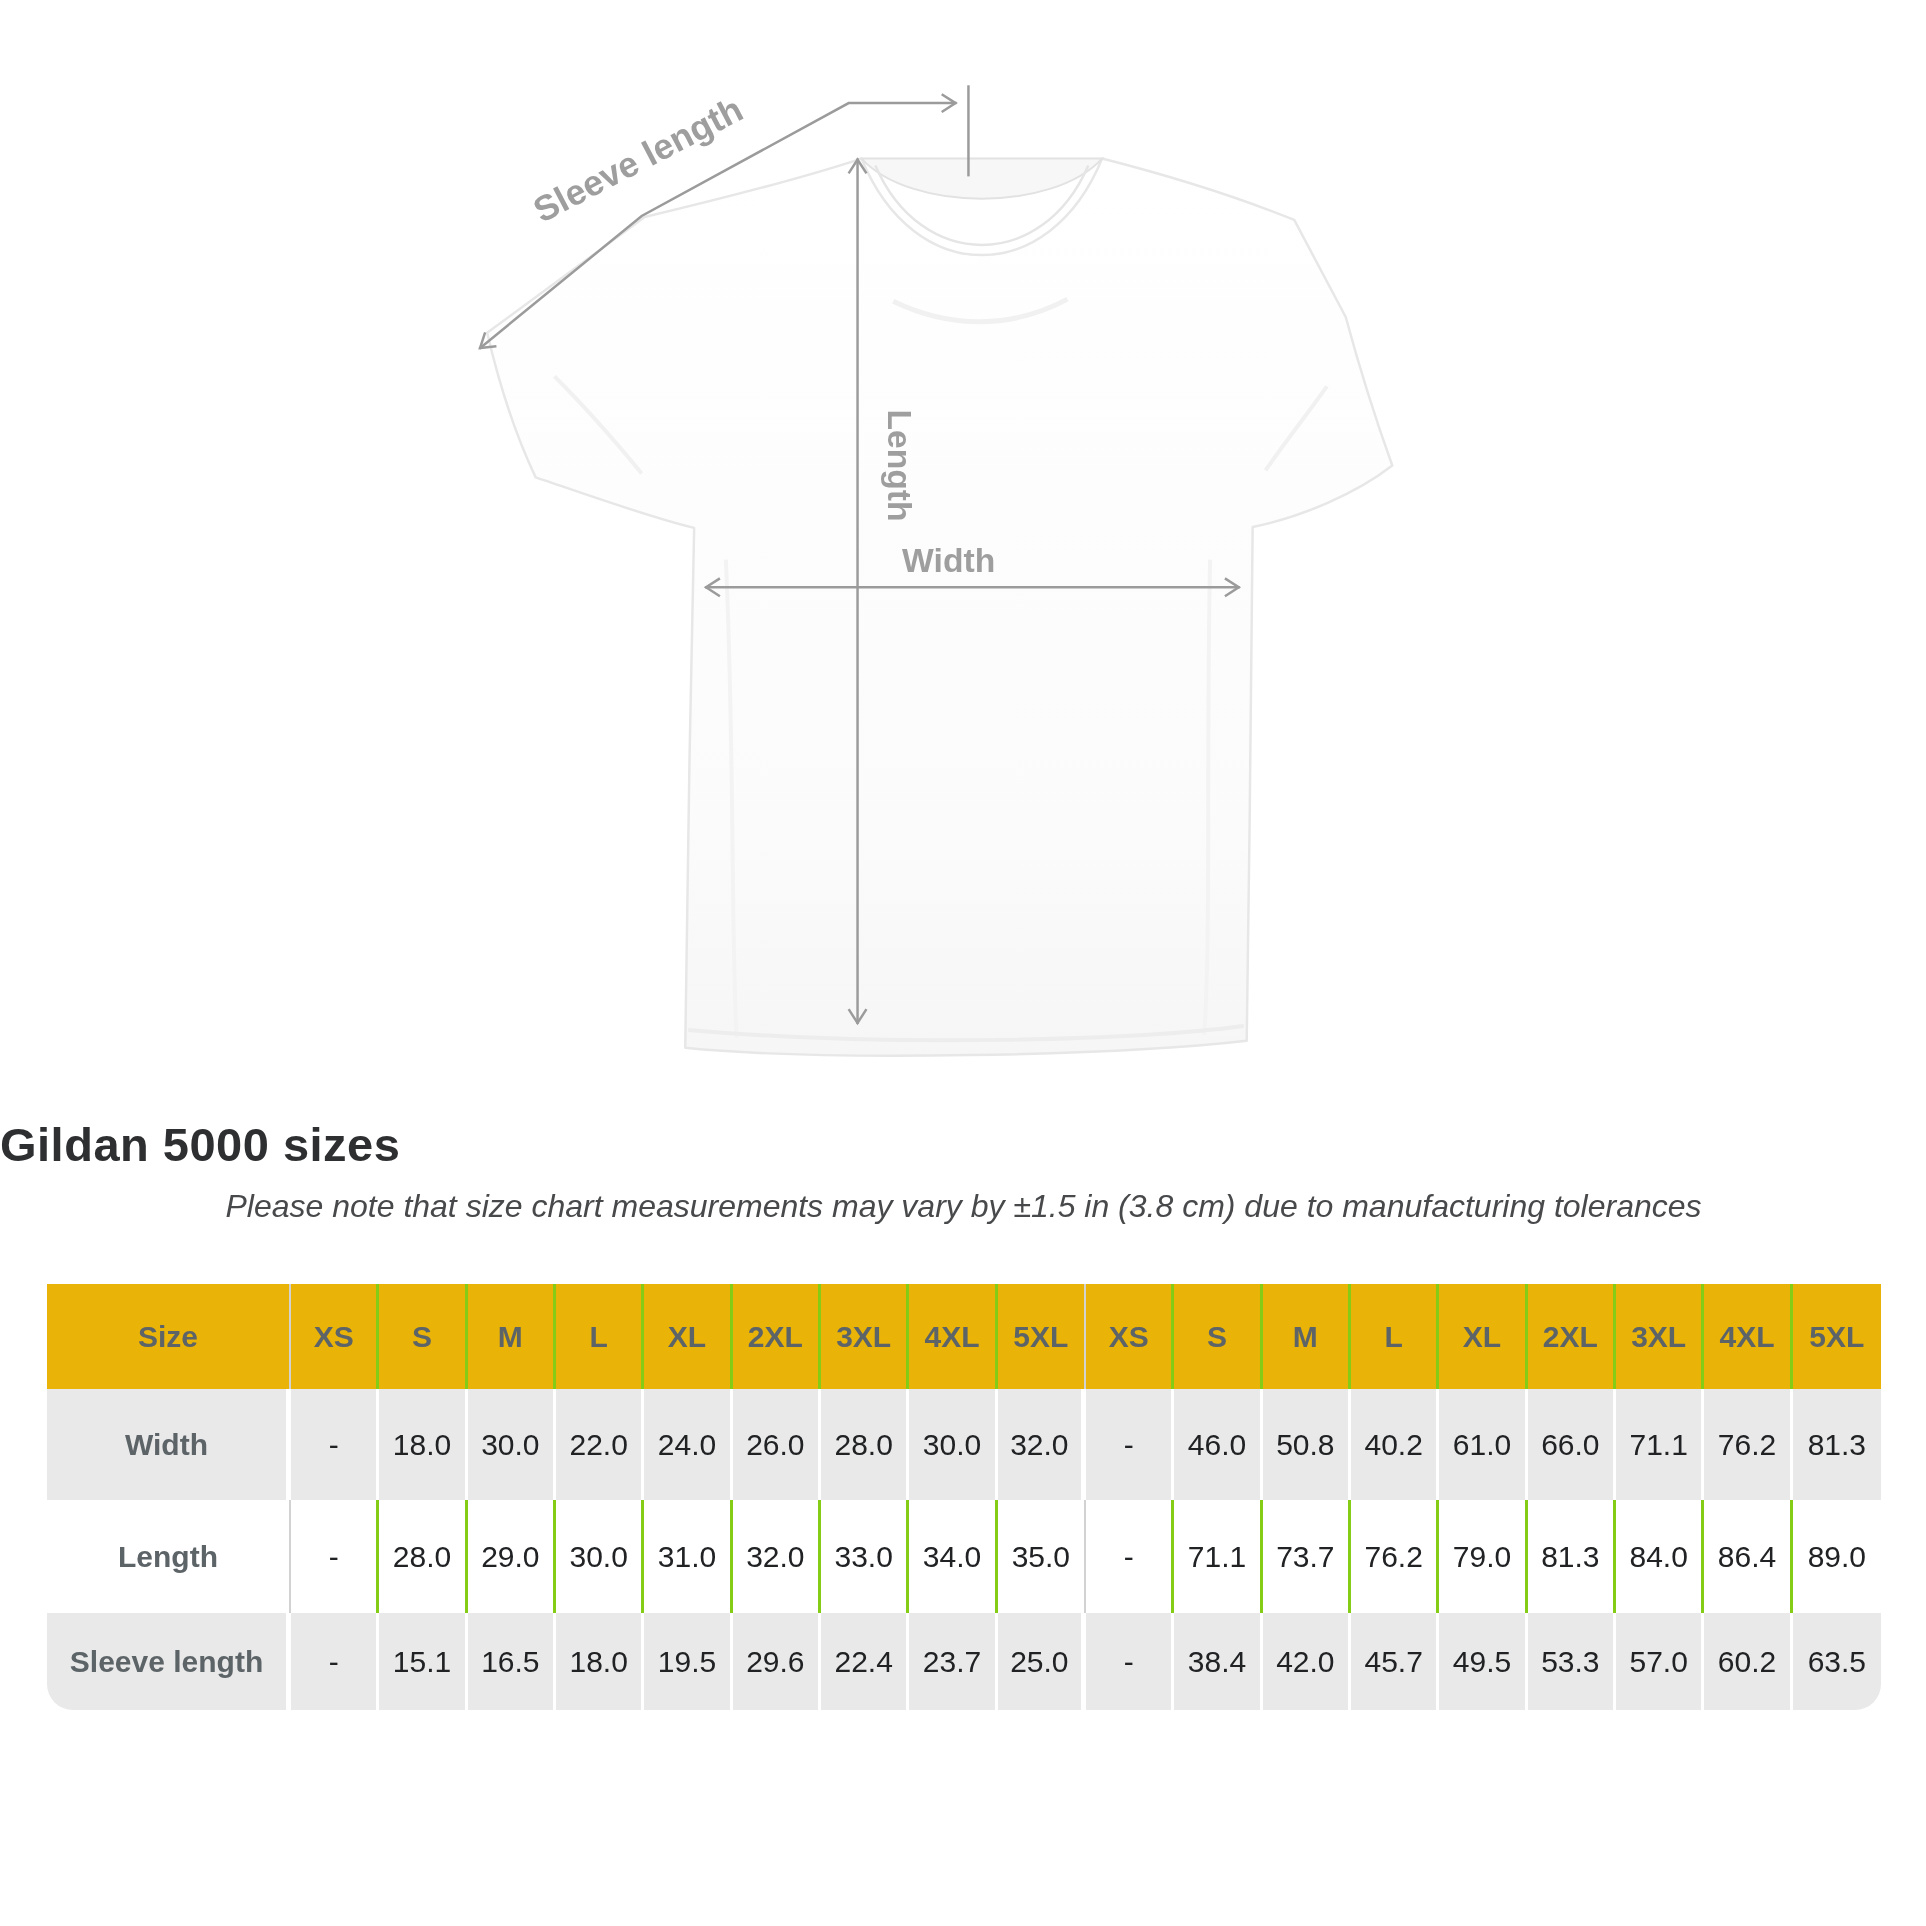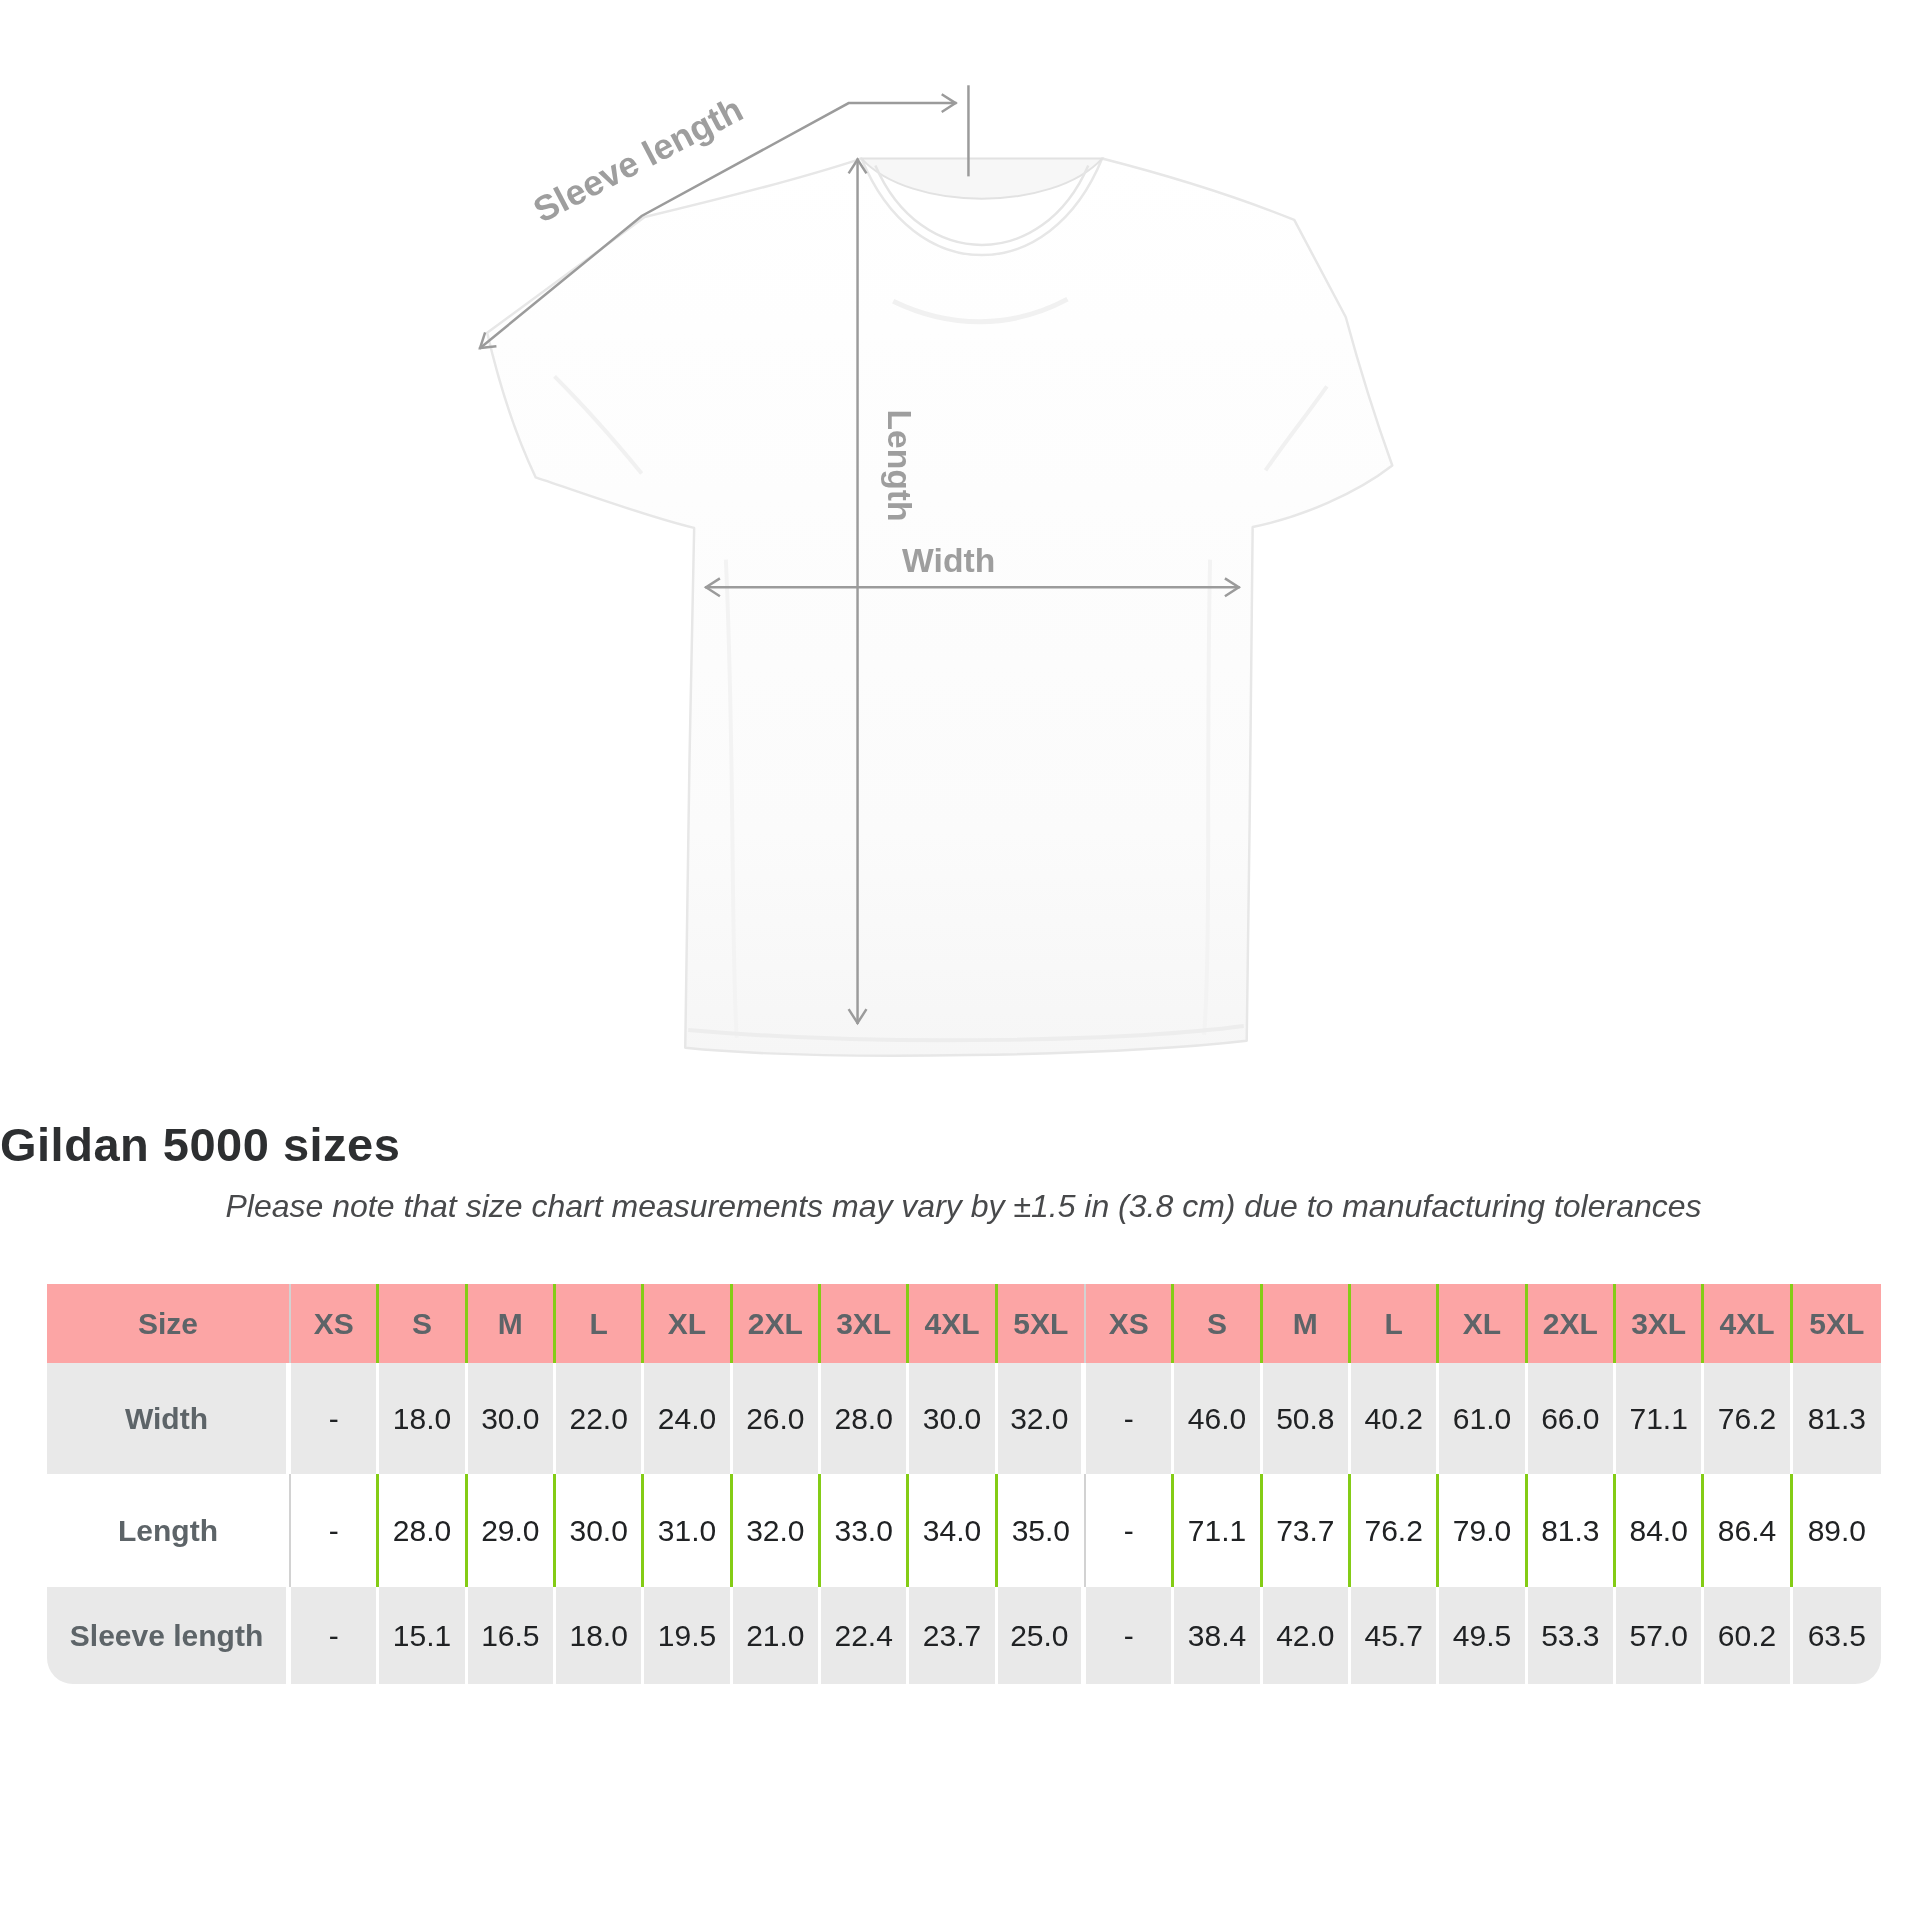--- a/index.html
+++ b/index.html
@@ -30,21 +30,21 @@
   .tab-title{font-size:38px;font-weight:bold;font-style:italic;color:#5d6468;line-height:1.15;}
   .tab-sub{font-size:27px;font-style:italic;color:#5d6468;margin-top:8px;}
   .tbody{background:#ffffff;border-radius:0 0 26px 26px;overflow:hidden;}
   .t-row{display:grid;grid-template-columns:244px repeat(18,1fr);}
   .t-row .cell{
     display:flex;align-items:center;justify-content:center;
     font-size:30px;color:#202224;box-sizing:border-box;
   }
   .cell.head{font-weight:bold;color:#5d6468;}
   .cell.rowlabel{font-weight:bold;color:#5d6468;}
-  .row-header{height:79px;background:#fca5a5;}
+  .row-header{height:105px;background:#eab308;}
   .row-g1{height:111px;background:#e9e9e9;}
   .row-w1{height:113px;background:#ffffff;}
   .row-g2{height:97px;background:#e9e9e9;}
   
   .row-header .cell,.row-w1 .cell{border-right:3px solid #84cc16;}
   .row-header .cell.sep-strong,.row-w1 .cell.sep-strong{border-right:2px solid #d2d2d2;}
   .row-g1 .cell,.row-g2 .cell{border-right:3px solid #ffffff;}
   .row-g1 .cell.sep-strong,.row-g2 .cell.sep-strong{border-right:5px solid #ffffff;}
   .t-row .cell:last-child{border-right:none!important;}
 </style>
@@ -174,21 +174,21 @@
           <div class="cell">86.4</div>
           <div class="cell">89.0</div>
         </div>
         <div class="t-row row-g2">
           <div class="cell rowlabel sep-strong">Sleeve length</div>
           <div class="cell">-</div>
           <div class="cell">15.1</div>
           <div class="cell">16.5</div>
           <div class="cell">18.0</div>
           <div class="cell">19.5</div>
-          <div class="cell">21.0</div>
+          <div class="cell">29.6</div>
           <div class="cell">22.4</div>
           <div class="cell">23.7</div>
           <div class="cell sep-strong">25.0</div>
           <div class="cell">-</div>
           <div class="cell">38.4</div>
           <div class="cell">42.0</div>
           <div class="cell">45.7</div>
           <div class="cell">49.5</div>
           <div class="cell">53.3</div>
           <div class="cell">57.0</div>

